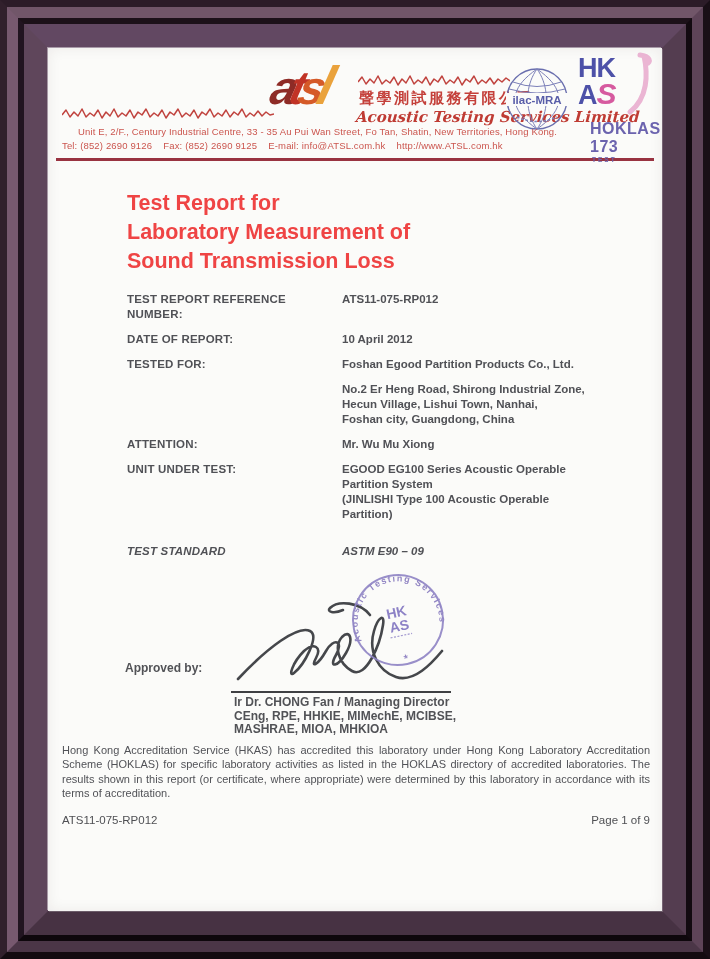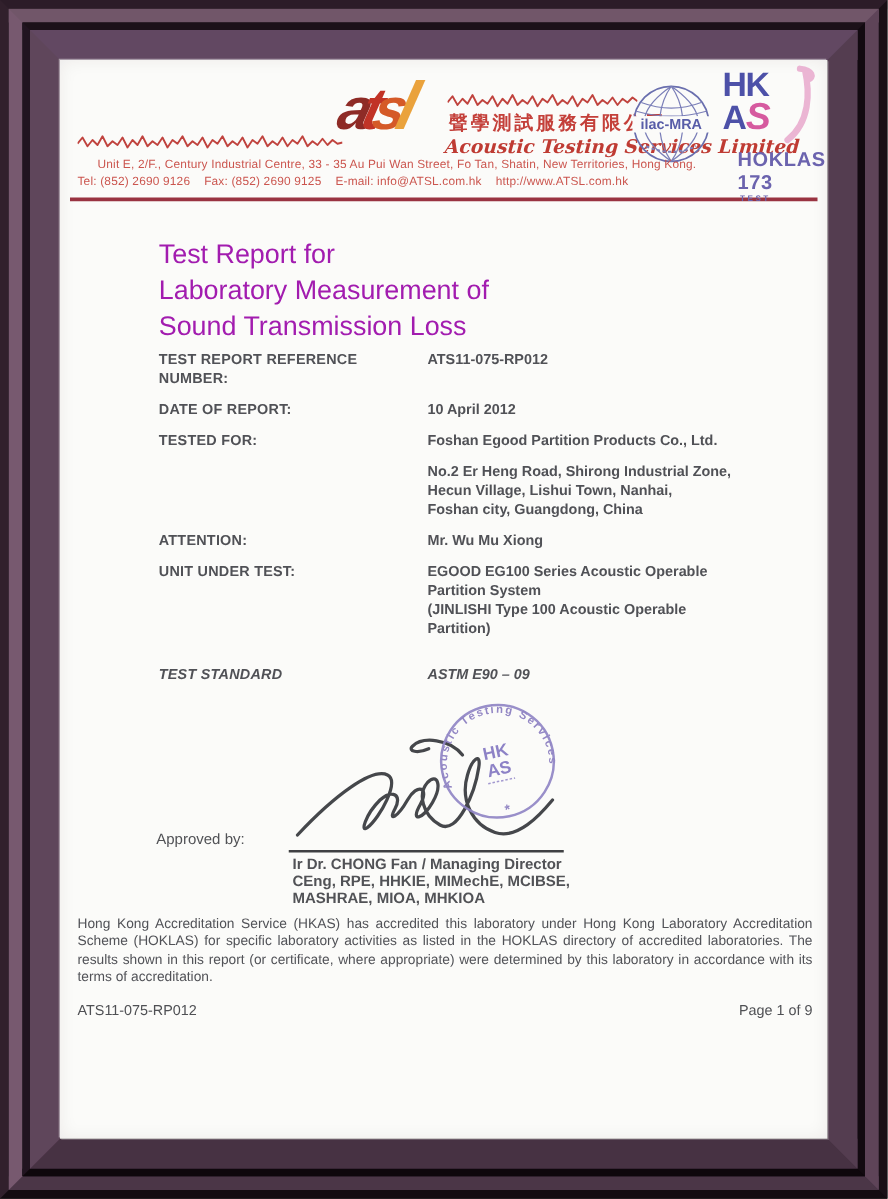--- a/index.html
+++ b/index.html
@@ -42,35 +42,35 @@
     color:#4d51a8; letter-spacing:-1px; font-family:"Liberation Sans", sans-serif; }
   .hkas-a { display:inline-block; }
   .hkas-s { display:inline-block; font-size:30px; line-height:25px; font-weight:bold; font-style:italic; color:#d65a9f; }
   .hkas-swoosh { position:absolute; right:-6px; top:-4px; }
   .hoklas { margin-top:8px; font-size:16px; font-weight:bold; color:#6b63ae; letter-spacing:.5px;padding-left:12px; }
   .hoklas-sub { font-size:6.5px; font-weight:bold; color:#6b63ae; letter-spacing:2px; margin-left:14px; }
   .addr1 { position:absolute; left:22px; top:78px; font-size:9.5px; color:#cb554e; letter-spacing:.15px; white-space:nowrap; }
   .addr2 { position:absolute; left:6px; top:92px; font-size:9.5px; color:#cb554e; letter-spacing:.15px; white-space:pre; }
 
   
-  .title { margin:28px 0 0 79px; font-size:21.5px; line-height:29px; font-weight:normal; color:#a21caf; }
-
-  
-  .fields { margin:5px 0 0 79px; font-size:11.5px; font-weight:bold; color:#505156; }
+  .title { margin:28px 0 0 79px; font-size:21.5px; line-height:29px; font-weight:bold; color:#ef4444; }
+
+  
+  .fields { margin:16px 0 0 79px; font-size:11.5px; font-weight:bold; color:#505156; }
   .field-row { display:flex; margin-bottom:10px; }
   .field-row.spaced { margin-top:22px;font-style:italic; }
   .field-label { width:215px; flex:0 0 215px; line-height:15px; letter-spacing:.2px; }
   .field-value { width:280px; line-height:15px; }
   .vline { line-height:15px; }
 
   
   .sig-block { position:relative; height:160px; margin-top:14px; }
   .signature-svg { position:absolute; left:172px; top:26px; }
   .stamp { position:absolute; left:295px; top:-8px; transform:rotate(-12deg); opacity:.92; }
-  .approved-by { position:absolute; left:77px; top:102px; font-size:12px; font-weight:normal; color:#515256; }
+  .approved-by { position:absolute; left:77px; top:88px; font-size:12px; font-weight:bold; color:#515256; }
   .sig-line { position:absolute; left:183px; top:118px; width:220px; border-top:2px solid #3f4043; }
   .sig-names { position:absolute; left:186px; top:123px; font-size:12px; font-weight:bold;
     color:#515256; line-height:13.5px; }
 
   
   .accreditation { margin:10px 14px 0 14px; width:588px; font-size:11px; line-height:14.4px;
     color:#515257; text-align:justify; }
   .repro-note { margin:11px 14px 0 14px; font-size:11px; color:#515257; }
   .page-row { display:flex; justify-content:space-between; margin:13px 14px 0 14px;
     width:588px; font-size:11.5px; color:#4f5054; }

